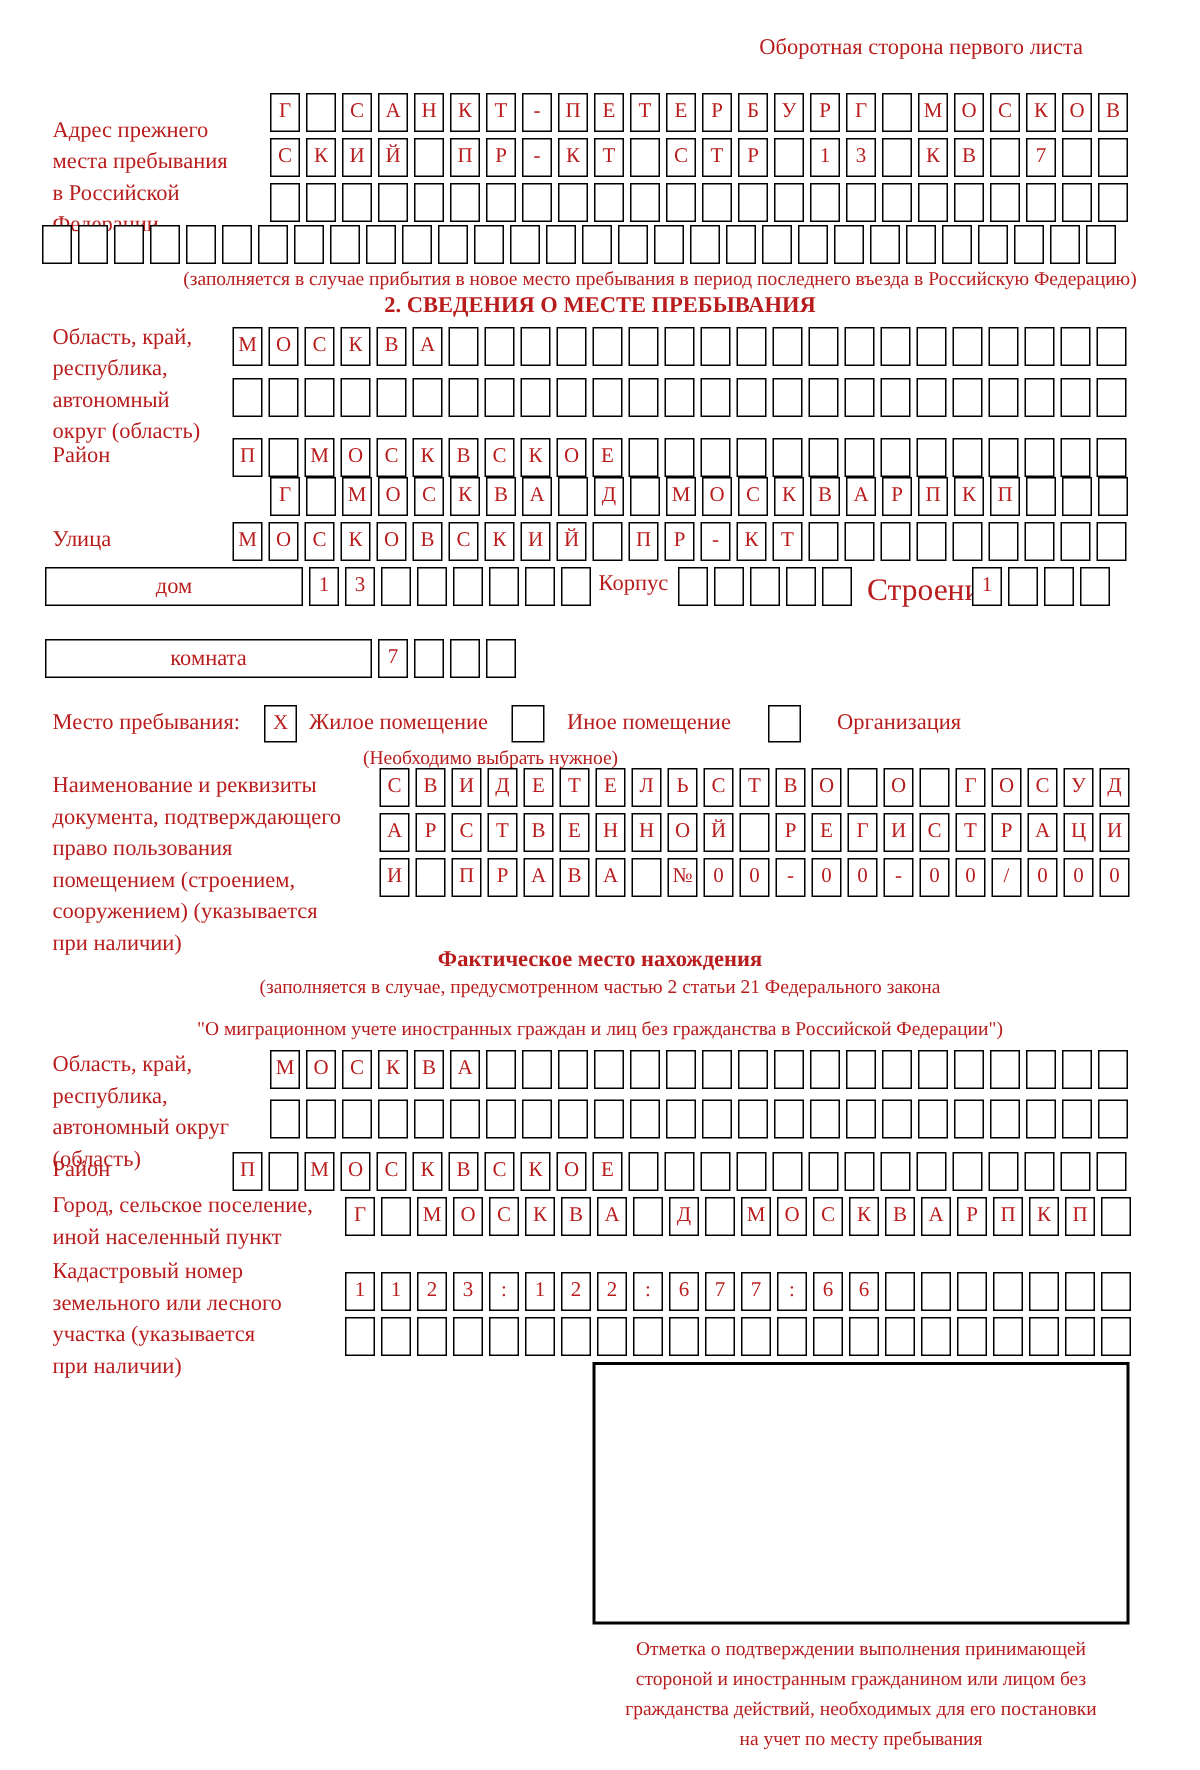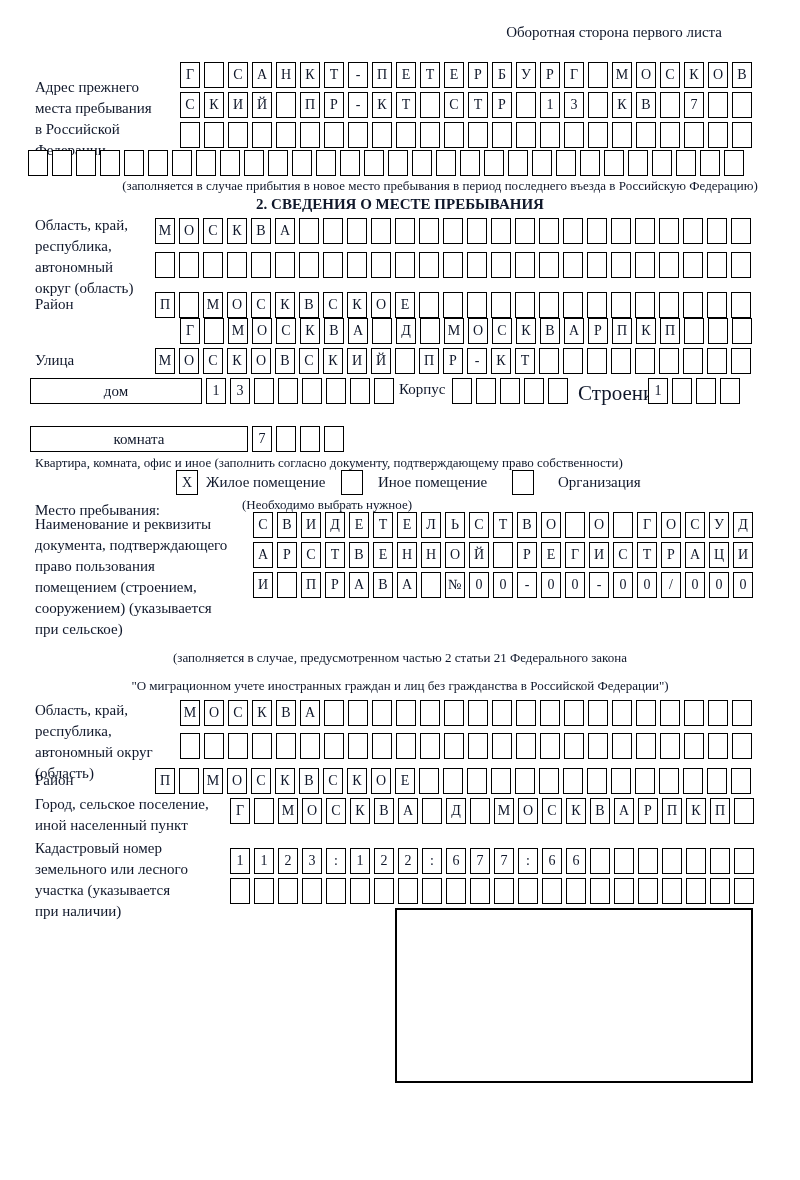--- a/index.html
+++ b/index.html
@@ -1,18 +1,18 @@
 <!DOCTYPE html>
 <html><head>
 <meta charset="utf-8">
 <style>
   html,body{margin:0;padding:0;background:#fff;}
   #page{
     position:relative;width:780px;height:1180px;background:#ffffff;
-    font-family:"Liberation Serif", serif;color:#0f172a;overflow:hidden;
+    font-family:"Liberation Serif", serif;color:#b91c1c;overflow:hidden;
   }
   .abs{position:absolute;}
   .lbl{font-size:15px;line-height:21px;white-space:pre-line;}
   .cap{font-size:13px;}
   .center{left:0;width:800px;text-align:center;}
   .bold{font-weight:bold;font-family:Liberation Serif, serif;}
   .cellrow{position:absolute;display:flex;gap:4px;}
   .cell{
     box-sizing:border-box;width:20px;height:26px;border:1.5px solid #000;
     display:flex;align-items:center;justify-content:center;
@@ -326,37 +326,36 @@
       <div class="cell"></div>
     </div>
 
   <div class="widebox" style="left:30px;top:426px;width:218px;">комната</div>
   <div class="cellrow" style="left:252px;top:426px;">
       <div class="cell">7</div>
       <div class="cell"></div>
       <div class="cell"></div>
       <div class="cell"></div>
     </div>
-  <div class="abs cap" style="left:35px;top:455px;">Квартира, комната, офис и иное (заполнить согласно документу, подтверждающему право собственности)</div>
-
-  <div class="abs" style="left:35px;top:474px;font-size:15px;margin-top:28px;">Место пребывания:</div>
+
+  <div class="abs" style="left:35px;top:474px;font-size:15px;">Место пребывания:</div>
   <div class="chk" style="left:176px;top:470px;">X</div>
   <div class="abs" style="left:206px;top:474px;font-size:15px;">Жилое помещение</div>
   <div class="chk" style="left:341px;top:470px;"></div>
   <div class="abs" style="left:378px;top:474px;font-size:15px;">Иное помещение</div>
   <div class="chk" style="left:512px;top:470px;"></div>
   <div class="abs" style="left:558px;top:474px;font-size:15px;">Организация</div>
   <div class="abs cap" style="left:242px;top:497px;">(Необходимо выбрать нужное)</div>
 
   <div class="abs lbl" style="left:35px;top:514px;">Наименование и реквизиты
 документа, подтверждающего
 право пользования
 помещением (строением,
 сооружением) (указывается
-при сельское)</div>
+при наличии)</div>
   <div class="cellrow" style="left:253px;top:512px;">
       <div class="cell">С</div>
       <div class="cell">В</div>
       <div class="cell">И</div>
       <div class="cell">Д</div>
       <div class="cell">Е</div>
       <div class="cell">Т</div>
       <div class="cell">Е</div>
       <div class="cell">Л</div>
       <div class="cell">Ь</div>
@@ -413,20 +412,21 @@
       <div class="cell">0</div>
       <div class="cell">-</div>
       <div class="cell">0</div>
       <div class="cell">0</div>
       <div class="cell">/</div>
       <div class="cell">0</div>
       <div class="cell">0</div>
       <div class="cell">0</div>
     </div>
 
+  <div class="abs center bold" style="top:632px;font-size:15px;">Фактическое место нахождения</div>
   <div class="abs cap center" style="top:650px;">(заполняется в случае, предусмотренном частью 2 статьи 21 Федерального закона</div>
   <div class="abs cap center" style="top:678px;">"О миграционном учете иностранных граждан и лиц без гражданства в Российской Федерации")</div>
 
   <div class="abs lbl" style="left:35px;top:700px;">Область, край,
 республика,
 автономный округ
 (область)</div>
   <div class="cellrow" style="left:180px;top:700px;">
       <div class="cell">М</div>
       <div class="cell">О</div>
@@ -583,14 +583,18 @@
       <div class="cell"></div>
       <div class="cell"></div>
       <div class="cell"></div>
       <div class="cell"></div>
       <div class="cell"></div>
       <div class="cell"></div>
       <div class="cell"></div>
     </div>
 
   <div class="stamp" style="left:395px;top:908px;width:358px;height:175px;"></div>
+  <div class="abs cap" style="left:378px;top:1089px;width:392px;text-align:center;line-height:20px;white-space:pre-line;">Отметка о подтверждении выполнения принимающей
+стороной и иностранным гражданином или лицом без
+гражданства действий, необходимых для его постановки
+на учет по месту пребывания</div>
 
 </div>
 
 </body></html>

